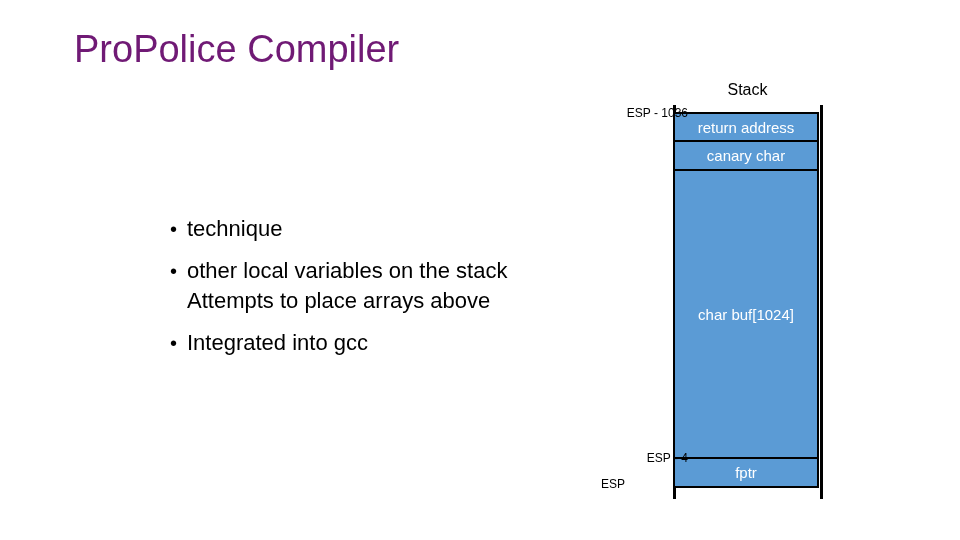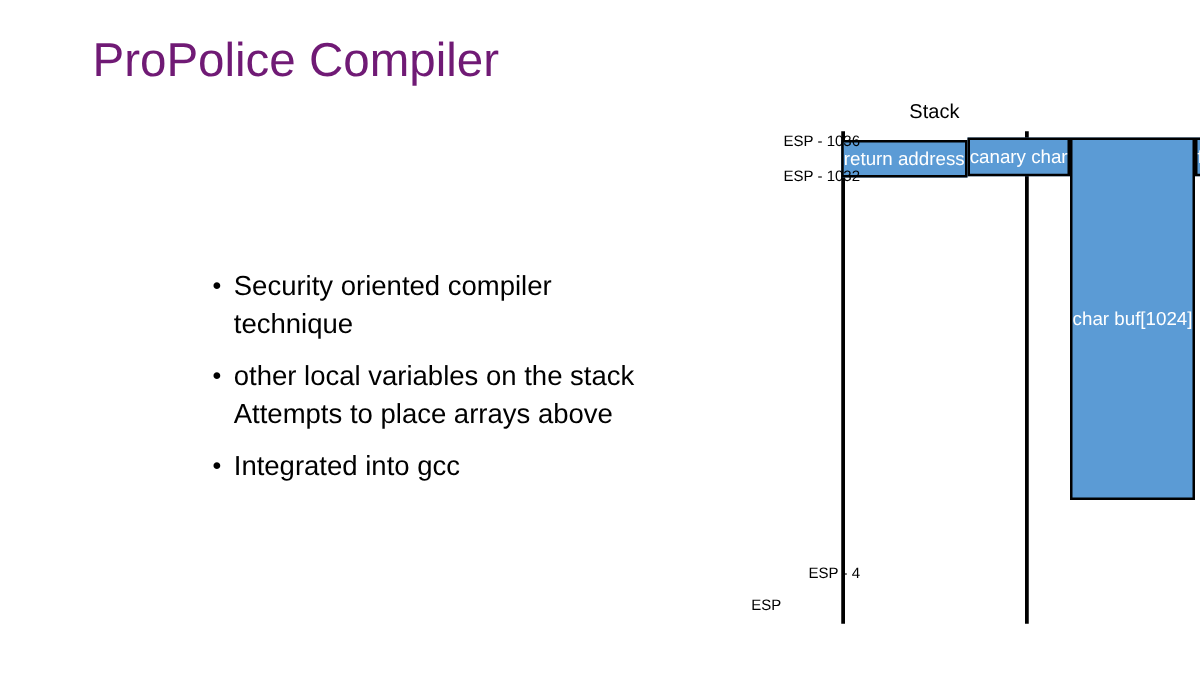--- a/index.html
+++ b/index.html
@@ -87,21 +87,21 @@
   }
   .rail-left  { left: 673px; }
   .rail-right { left: 820px; }
 
   .cells {
     position: absolute;
     left: 673px;
     top: 112px;
     width: 146px;
     display: flex;
-    flex-direction: row;
+    flex-direction: column;
   }
   .cell {
     box-sizing: border-box;
     border: 2px solid #000000;
     background: #5B9BD5;
     color: #ffffff;
     font-size: 15px;
     display: flex;
     align-items: center;
     justify-content: center;
@@ -133,21 +133,20 @@
 <body>
 
 <div class="slide">
 
   <div class="slide-title">ProPolice Compiler</div>
 
   <div class="bullets">
     <div class="bullet-item">
       <span class="bullet-dot">•</span>
       <div class="bullet-lines">
-        <div class="bullet-line">Security oriented compiler</div>
         <div class="bullet-line">technique</div>
       </div>
     </div>
     <div class="bullet-item">
       <span class="bullet-dot">•</span>
       <div class="bullet-lines">
         <div class="bullet-line">other local variables on the stack</div>
         <div class="bullet-line">Attempts to place arrays above</div>
       </div>
     </div>
@@ -166,18 +165,17 @@
     <div class="rail rail-right"></div>
 
     <div class="cells">
       <div class="cell cell-return">return address</div>
       <div class="cell cell-canary">canary char</div>
       <div class="cell cell-buf">char buf[1024]</div>
       <div class="cell cell-fptr">fptr</div>
     </div>
 
     <div class="esp-label esp-1036">ESP - 1036</div>
-    <div class="esp-label esp-1032">ESP - 1032</div>
     <div class="esp-label esp-4">ESP - 4</div>
     <div class="esp-label esp-0">ESP</div>
   </div>
 
 </div>
 
 </body></html>

